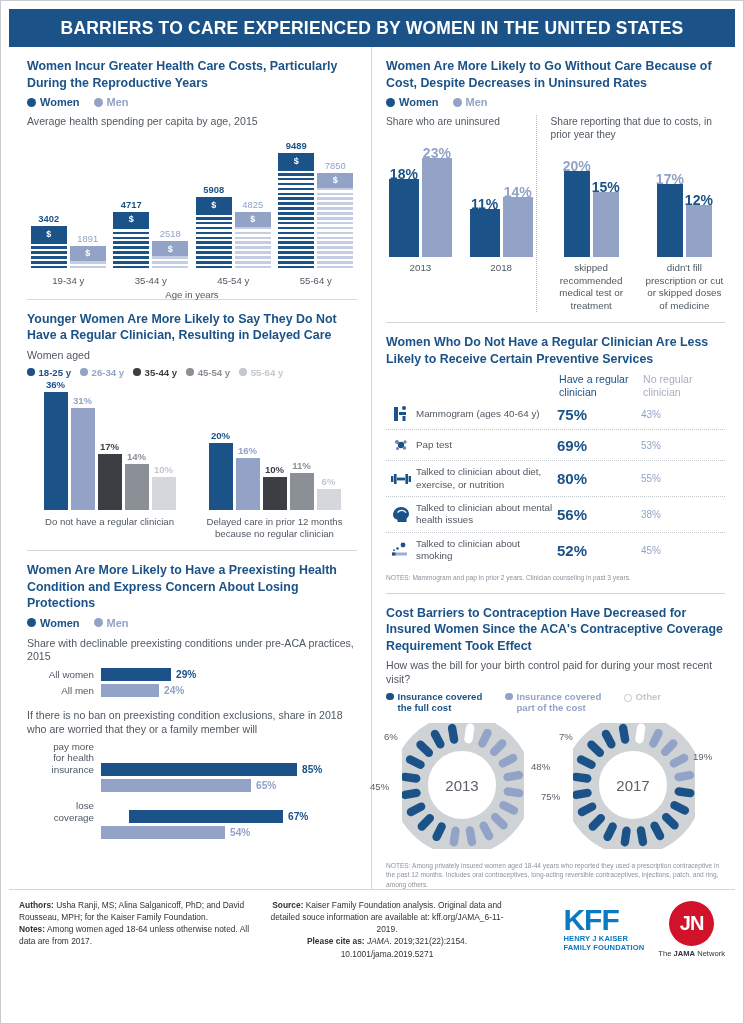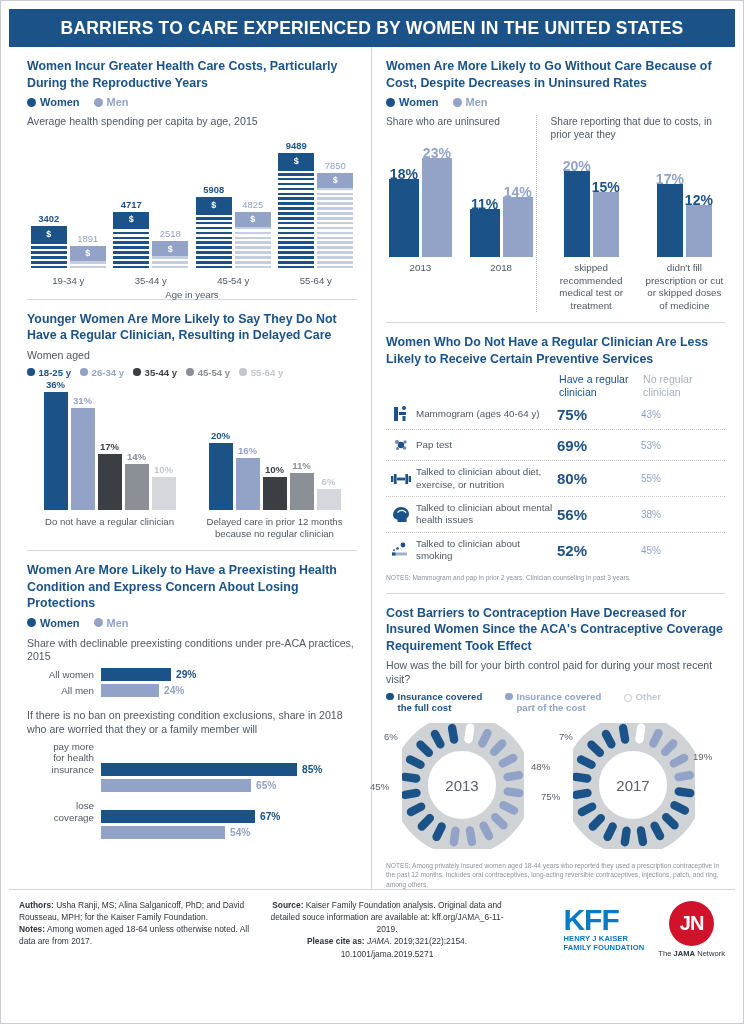--- a/index.html
+++ b/index.html
@@ -473,21 +473,21 @@
                 <span class="hbar-val" style="color: rgb(27, 82, 135);">85%</span>
               </div>
             </div>
             <div class="hbar-row">
               <div class="hbar-label" style="white-space: pre-line;"></div>
               <div class="hbar-track">
                 <div class="hbar" style="width: 150px; background: rgb(146, 163, 199);"></div>
                 <span class="hbar-val" style="color: rgb(146, 163, 199);">65%</span>
               </div>
             </div>
-            <div class="hbar-row" style="margin-top: 8px;">
+            <div class="hbar-row" style="margin-top: 8px; gap: 28px;">
               <div class="hbar-label" style="white-space: pre-line;">lose
 coverage</div>
               <div class="hbar-track">
                 <div class="hbar" style="width: 154px; background: rgb(27, 82, 135);"></div>
                 <span class="hbar-val" style="color: rgb(27, 82, 135);">67%</span>
               </div>
             </div>
             <div class="hbar-row">
               <div class="hbar-label" style="white-space: pre-line;"></div>
               <div class="hbar-track">

